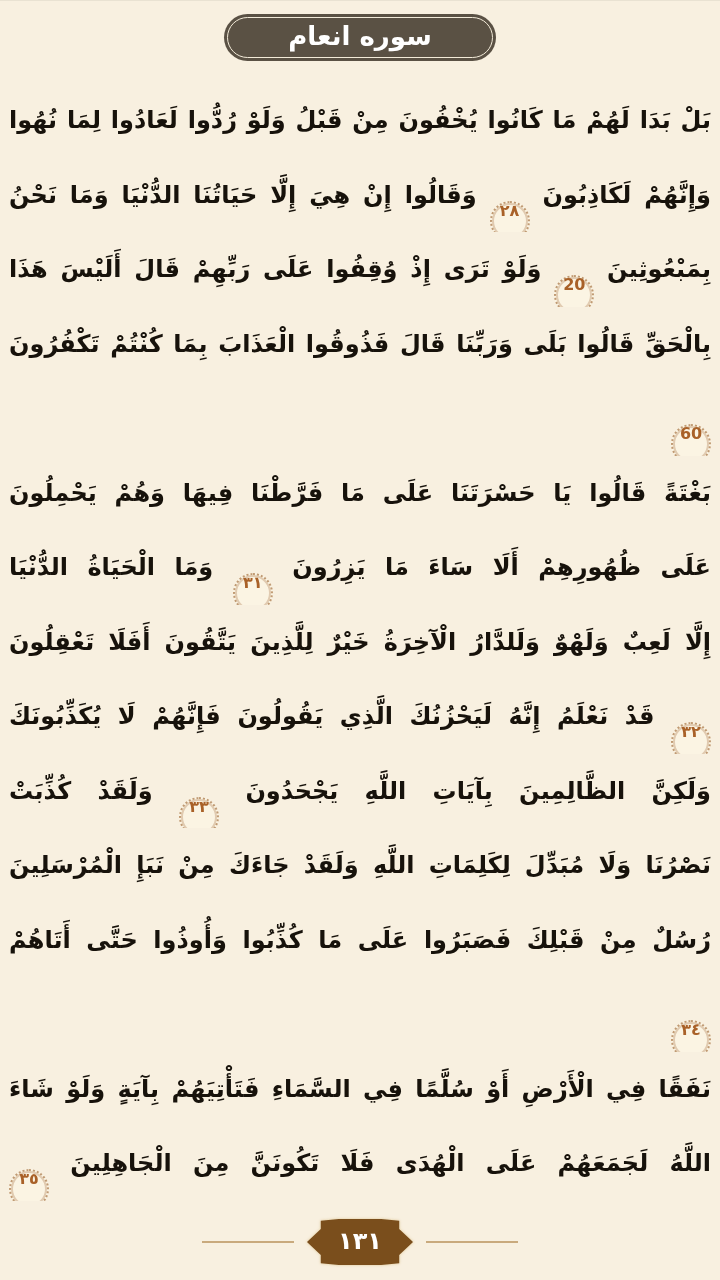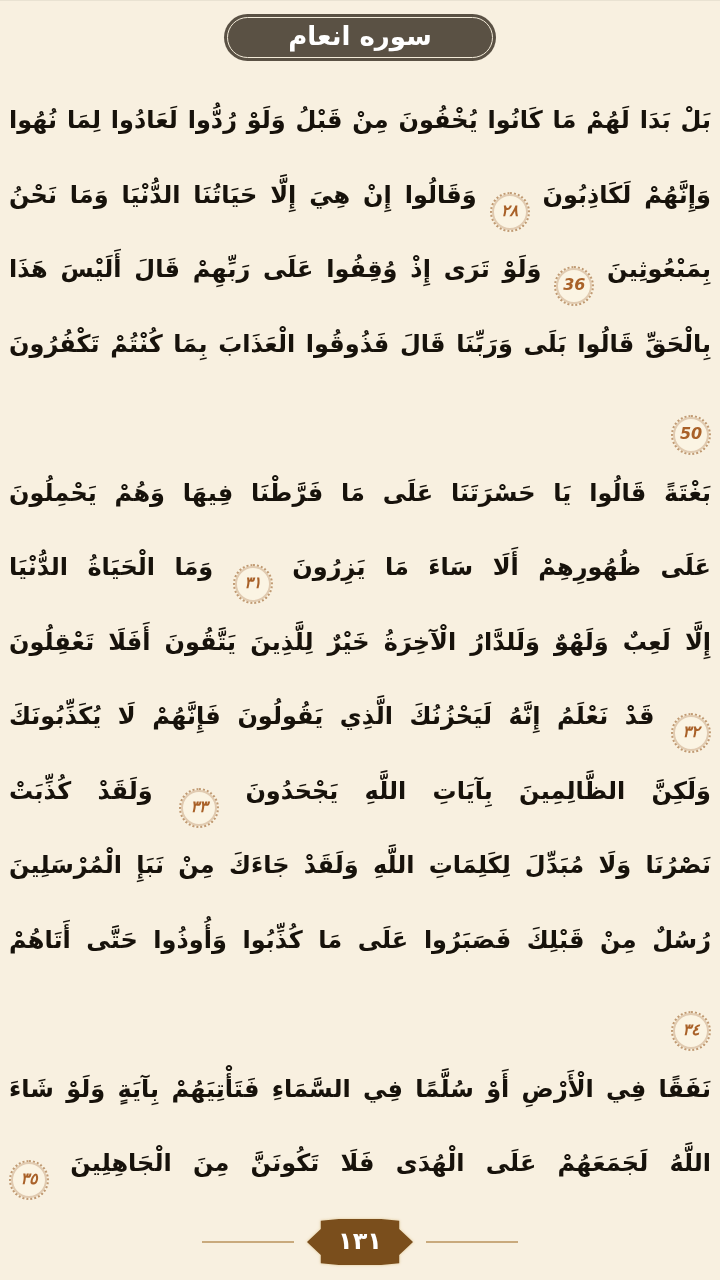--- a/index.html
+++ b/index.html
@@ -40,27 +40,26 @@
     position:absolute;top:82px;right:9px;left:9px;color:var(--ink);
   }
   .quran-line{
     direction:rtl;height:74.5px;line-height:74.5px;overflow:hidden;
     font-size:24px;font-weight:bold;
     text-align:justify;text-align-last:justify;
     white-space:normal;
   }
   .quran-text{letter-spacing:0;}
   .ayah-mark{
-    box-sizing:border-box;display:inline-flex;align-items:center;justify-content:center;
+    box-sizing:border-box;display:inline-flex;justify-content:center;
     width:40px;height:40px;border-radius:50%;
     border:2.5px dotted var(--ayah-ring);
     background:var(--ayah-fill);
     box-shadow:inset 0 0 0 2px rgba(192,154,115,.45);
     vertical-align:-13px;
-    font-style:italic;
   }
   .ayah-num{font-size:16px;font-weight:bold;color:var(--ayah-number);line-height:1;padding-bottom:2px;}
   
   .footer{
     position:absolute;left:0;bottom:14px;width:720px;height:50px;
     display:flex;align-items:center;justify-content:center;gap:13px;
   }
   .rule{width:92px;height:2px;background:var(--rule-color);}
   .badge-wrap{filter:drop-shadow(0 0 1px var(--badge-outline)) drop-shadow(0 0 1px var(--badge-outline));}
   .badge{
@@ -83,25 +82,25 @@
       <span class="banner-tip right"></span>
     </div>
   </header>
 
   <main class="mushaf" id="mushaf">
       <div class="quran-line"><span class="quran-text">بَلْ بَدَا لَهُمْ مَا كَانُوا يُخْفُونَ مِنْ قَبْلُ وَلَوْ رُدُّوا لَعَادُوا لِمَا نُهُوا عَنْهُ</span></div>
       <div class="quran-line"><span class="quran-text">وَإِنَّهُمْ لَكَاذِبُونَ</span> <span class="ayah-mark">
           <span class="ayah-num">٢٨</span>
         </span> <span class="quran-text">وَقَالُوا إِنْ هِيَ إِلَّا حَيَاتُنَا الدُّنْيَا وَمَا نَحْنُ</span></div>
       <div class="quran-line"><span class="quran-text">بِمَبْعُوثِينَ</span> <span class="ayah-mark">
-          <span class="ayah-num">36</span>
+          <span class="ayah-num">20</span>
         </span> <span class="quran-text">وَلَوْ تَرَى إِذْ وُقِفُوا عَلَى رَبِّهِمْ قَالَ أَلَيْسَ هَذَا</span></div>
       <div class="quran-line"><span class="quran-text">بِالْحَقِّ قَالُوا بَلَى وَرَبِّنَا قَالَ فَذُوقُوا الْعَذَابَ بِمَا كُنْتُمْ تَكْفُرُونَ</span></div>
       <div class="quran-line"><span class="ayah-mark">
-          <span class="ayah-num">50</span>
+          <span class="ayah-num">60</span>
         </span> </div>
       <div class="quran-line"><span class="quran-text">بَغْتَةً قَالُوا يَا حَسْرَتَنَا عَلَى مَا فَرَّطْنَا فِيهَا وَهُمْ يَحْمِلُونَ أَوْزَارَهُمْ</span></div>
       <div class="quran-line"><span class="quran-text">عَلَى ظُهُورِهِمْ أَلَا سَاءَ مَا يَزِرُونَ</span> <span class="ayah-mark">
           <span class="ayah-num">٣١</span>
         </span> <span class="quran-text">وَمَا الْحَيَاةُ الدُّنْيَا</span></div>
       <div class="quran-line"><span class="quran-text">إِلَّا لَعِبٌ وَلَهْوٌ وَلَلدَّارُ الْآخِرَةُ خَيْرٌ لِلَّذِينَ يَتَّقُونَ أَفَلَا تَعْقِلُونَ</span></div>
       <div class="quran-line"><span class="ayah-mark">
           <span class="ayah-num">٣٢</span>
         </span> <span class="quran-text">قَدْ نَعْلَمُ إِنَّهُ لَيَحْزُنُكَ الَّذِي يَقُولُونَ فَإِنَّهُمْ لَا يُكَذِّبُونَكَ</span></div>
       <div class="quran-line"><span class="quran-text">وَلَكِنَّ الظَّالِمِينَ بِآيَاتِ اللَّهِ يَجْحَدُونَ</span> <span class="ayah-mark">

